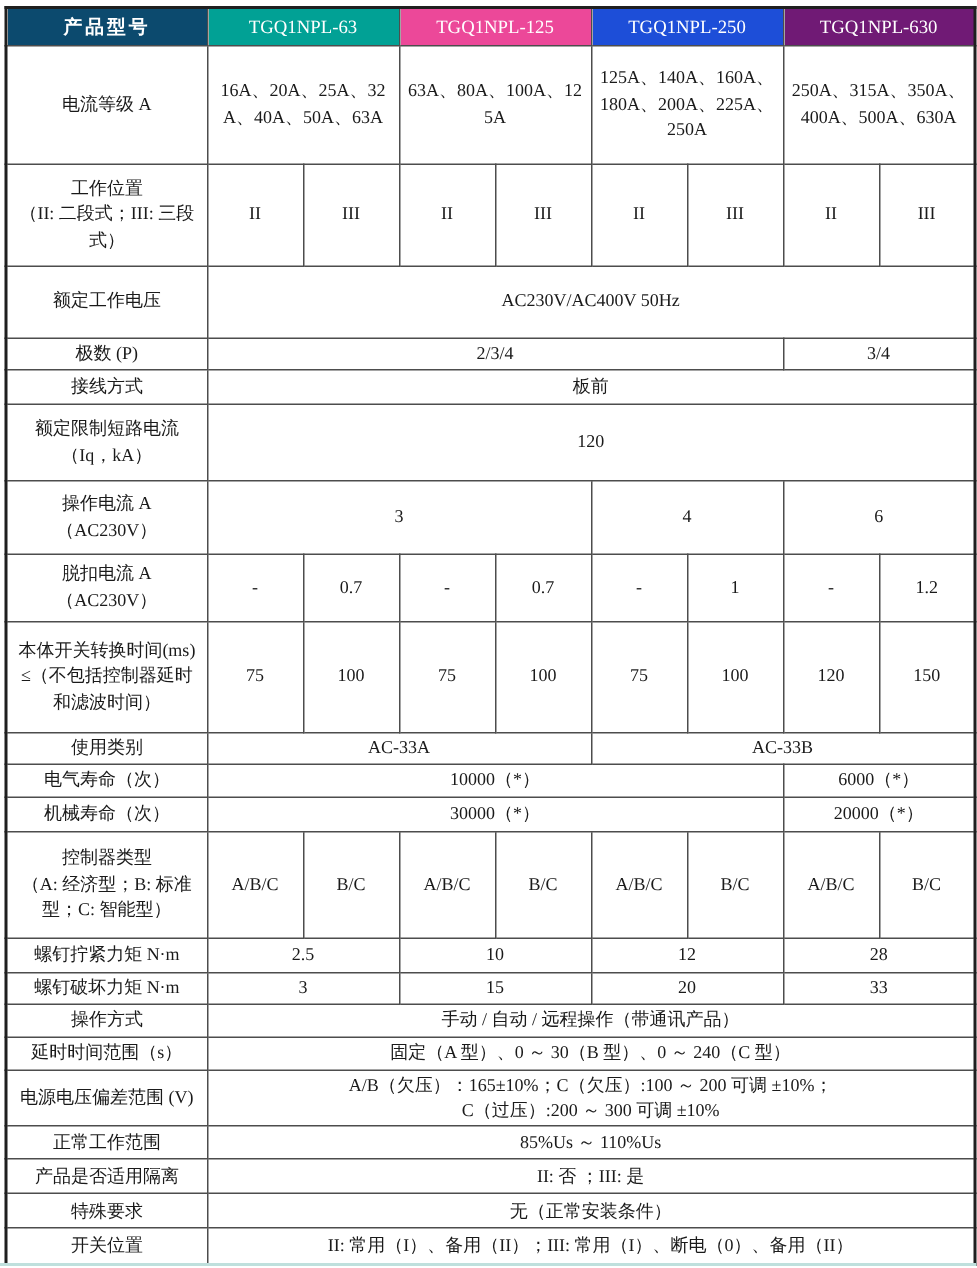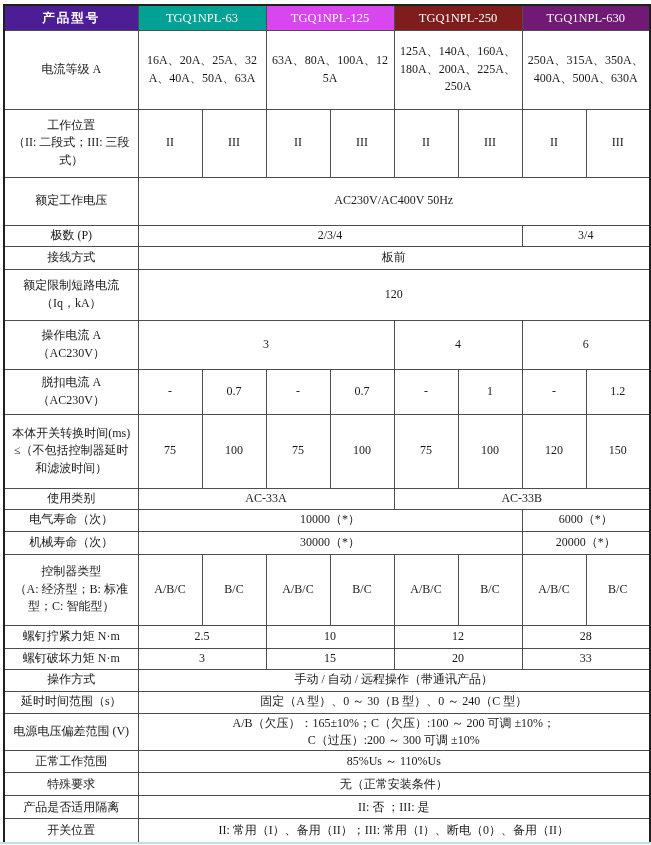--- a/index.html
+++ b/index.html
@@ -37,24 +37,24 @@
       <col style="width: 64px;">
       <col style="width: 64px;">
       <col style="width: 64px;">
       <col style="width: 64px;">
       <col style="width: 64px;">
       <col style="width: 64px;">
       <col style="width: 64px;">
     </colgroup>
   <thead>
       <tr style="height: 25px;">
-        <th class="lbl" style="background: #4c1d95;">产品型号</th>
+        <th class="lbl" style="background: #0c4a6e;">产品型号</th>
         <th colspan="2" style="background: rgb(1, 161, 149);">TGQ1NPL-63</th>
-        <th colspan="2" style="background: #d946ef; margin-top: 15px;">TGQ1NPL-125</th>
-        <th colspan="2" style="background: #7f1d1d;">TGQ1NPL-250</th>
+        <th colspan="2" style="background: #ec4899; margin-top: 15px;">TGQ1NPL-125</th>
+        <th colspan="2" style="background: #1d4ed8;">TGQ1NPL-250</th>
         <th colspan="2" style="background: #701a75;">TGQ1NPL-630</th>
       </tr>
     </thead>
   <tbody>
       <tr style="height: 79px;">
         <th class="lbl">电流等级 A</th>
         <td colspan="2">16A、20A、25A、32A、40A、50A、63A</td>
         <td colspan="2">63A、80A、100A、125A</td>
         <td colspan="2">125A、140A、160A、180A、200A、225A、250A</td>
         <td colspan="2">250A、315A、350A、400A、500A、630A</td>
@@ -172,26 +172,26 @@
       <tr style="height: 37px;">
         <th class="lbl">电源电压偏差范围 (V)</th>
         <td colspan="8">A/B（欠压）：165±10%；C（欠压）:100 ～ 200 可调 ±10%；
 C（过压）:200 ～ 300 可调 ±10%</td>
       </tr>
       <tr style="height: 22px;">
         <th class="lbl">正常工作范围</th>
         <td colspan="8">85%Us ～ 110%Us</td>
       </tr>
       <tr style="height: 23px;">
+        <th class="lbl">产品是否适用隔离</th>
+        <td colspan="8">II: 否 ；III: 是</td>
+      </tr>
+      <tr style="height: 23px;">
         <th class="lbl">特殊要求</th>
         <td colspan="8">无（正常安装条件）</td>
-      </tr>
-      <tr style="height: 23px;">
-        <th class="lbl">产品是否适用隔离</th>
-        <td colspan="8">II: 否 ；III: 是</td>
       </tr>
       <tr style="height: 24px;">
         <th class="lbl">开关位置</th>
         <td colspan="8">II: 常用（I）、备用（II）；III: 常用（I）、断电（0）、备用（II）</td>
       </tr>
     </tbody>
 </table>
 
 <div class="accent-strip" style="background: rgb(191, 224, 221);"></div>
 

